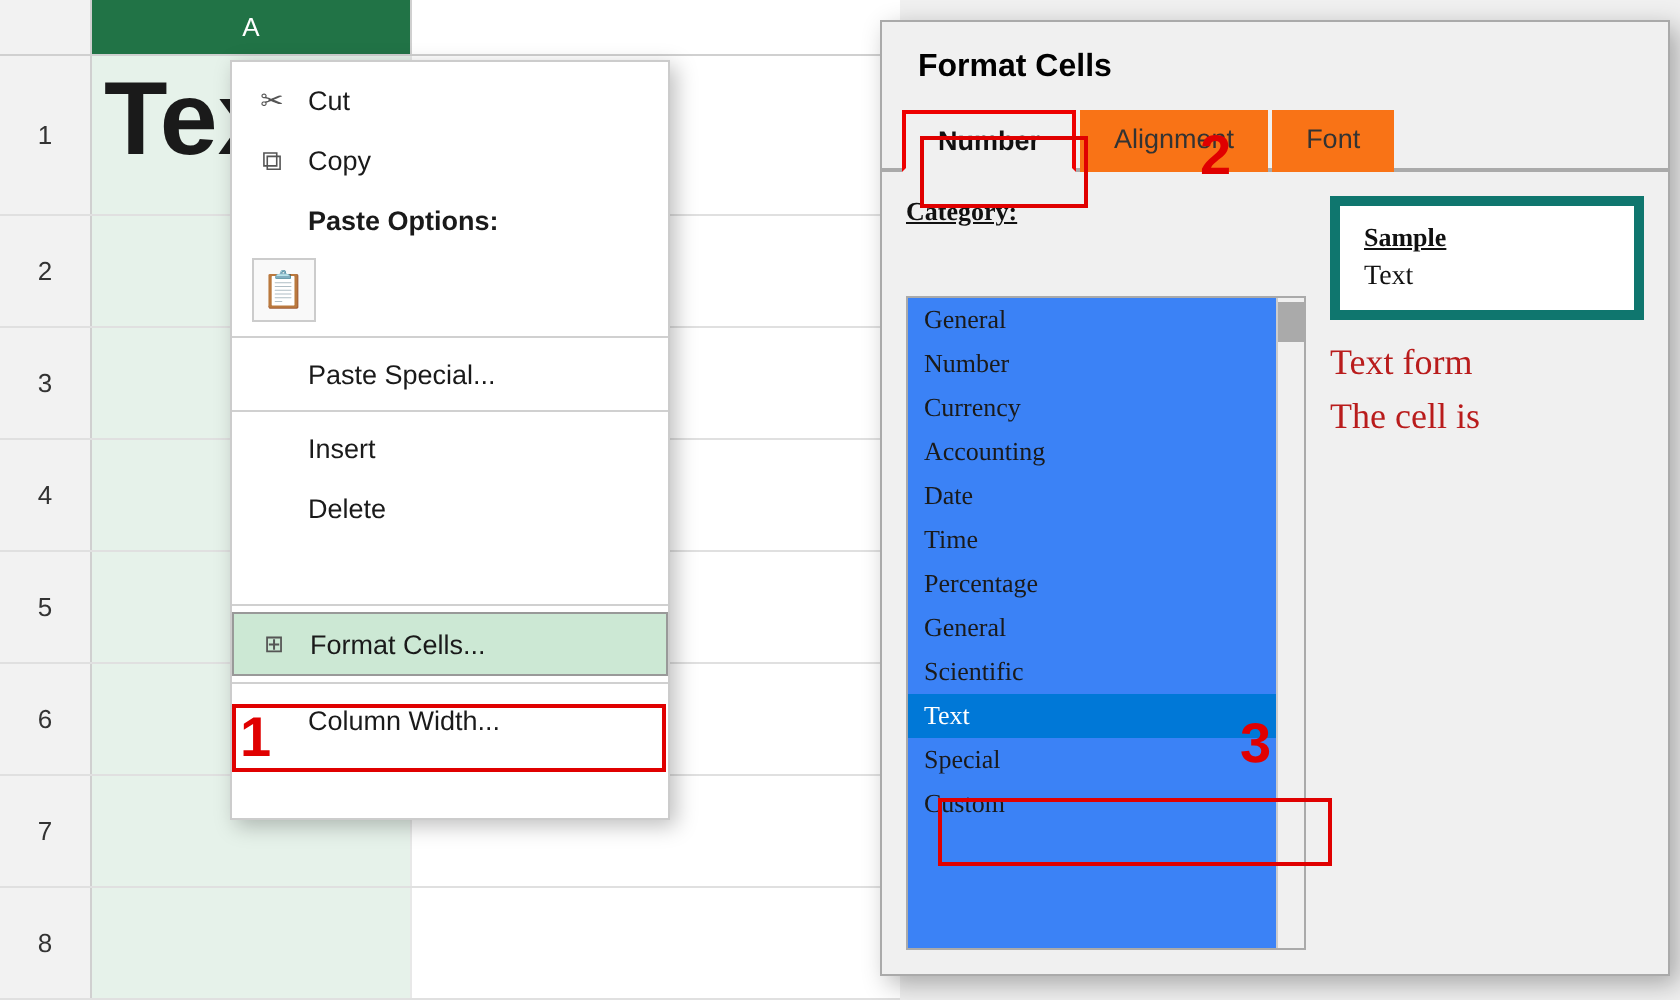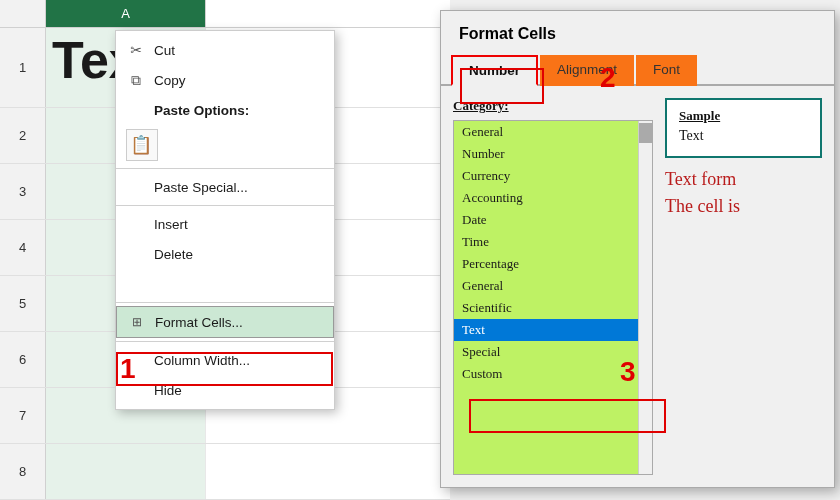--- a/index.html
+++ b/index.html
@@ -209,24 +209,25 @@
       gap: 6px;
     }
     .section-label {
       font-size: 13px;
       font-weight: 600;
       color: #111;
       text-decoration: underline;
     }
     .category-list {
       border: 1px solid #aaa;
-      background: #bef264;
+      background: #3b82f6;
       flex: 1;
       overflow-y: auto;
       position: relative;
+      margin-top: 28px;
     }
     .cat-item {
       padding: 3px 8px;
       font-size: 13px;
       color: #1a1a1a;
       cursor: pointer;
       user-select: none;
     }
     .cat-item.selected {
       background: #0078d7;
@@ -249,21 +250,21 @@
     }
 
     
     .sample-section {
       flex: 1;
       display: flex;
       flex-direction: column;
       gap: 8px;
     }
     .sample-box {
-      border: 2px solid #0f766e;
+      border: 5px solid #0f766e;
       background: white;
       padding: 8px 12px;
       min-height: 60px;
     }
     .sample-label {
       font-size: 13px;
       color: #111;
       font-weight: 600;
       text-decoration: underline;
     }
@@ -381,21 +382,20 @@
     <div class="icon-placeholder" style="font-size:12px;">⊞</div>
     <span class="label">Format Cells...</span>
   </div>
   <div class="menu-separator"></div>
   <div class="menu-item">
     <div class="icon-placeholder"></div>
     <span class="label">Column Width...</span>
   </div>
   <div class="menu-item">
     <div class="icon-placeholder"></div>
-    <span class="label">Hide</span>
   </div>
 </div>
 
 <div class="format-dialog">
   <div class="dialog-title">Format Cells</div>
   <div class="dialog-tabs">
     <div class="dialog-tab active">Number</div>
     <div class="dialog-tab">Alignment</div>
     <div class="dialog-tab">Font</div>
   </div>

